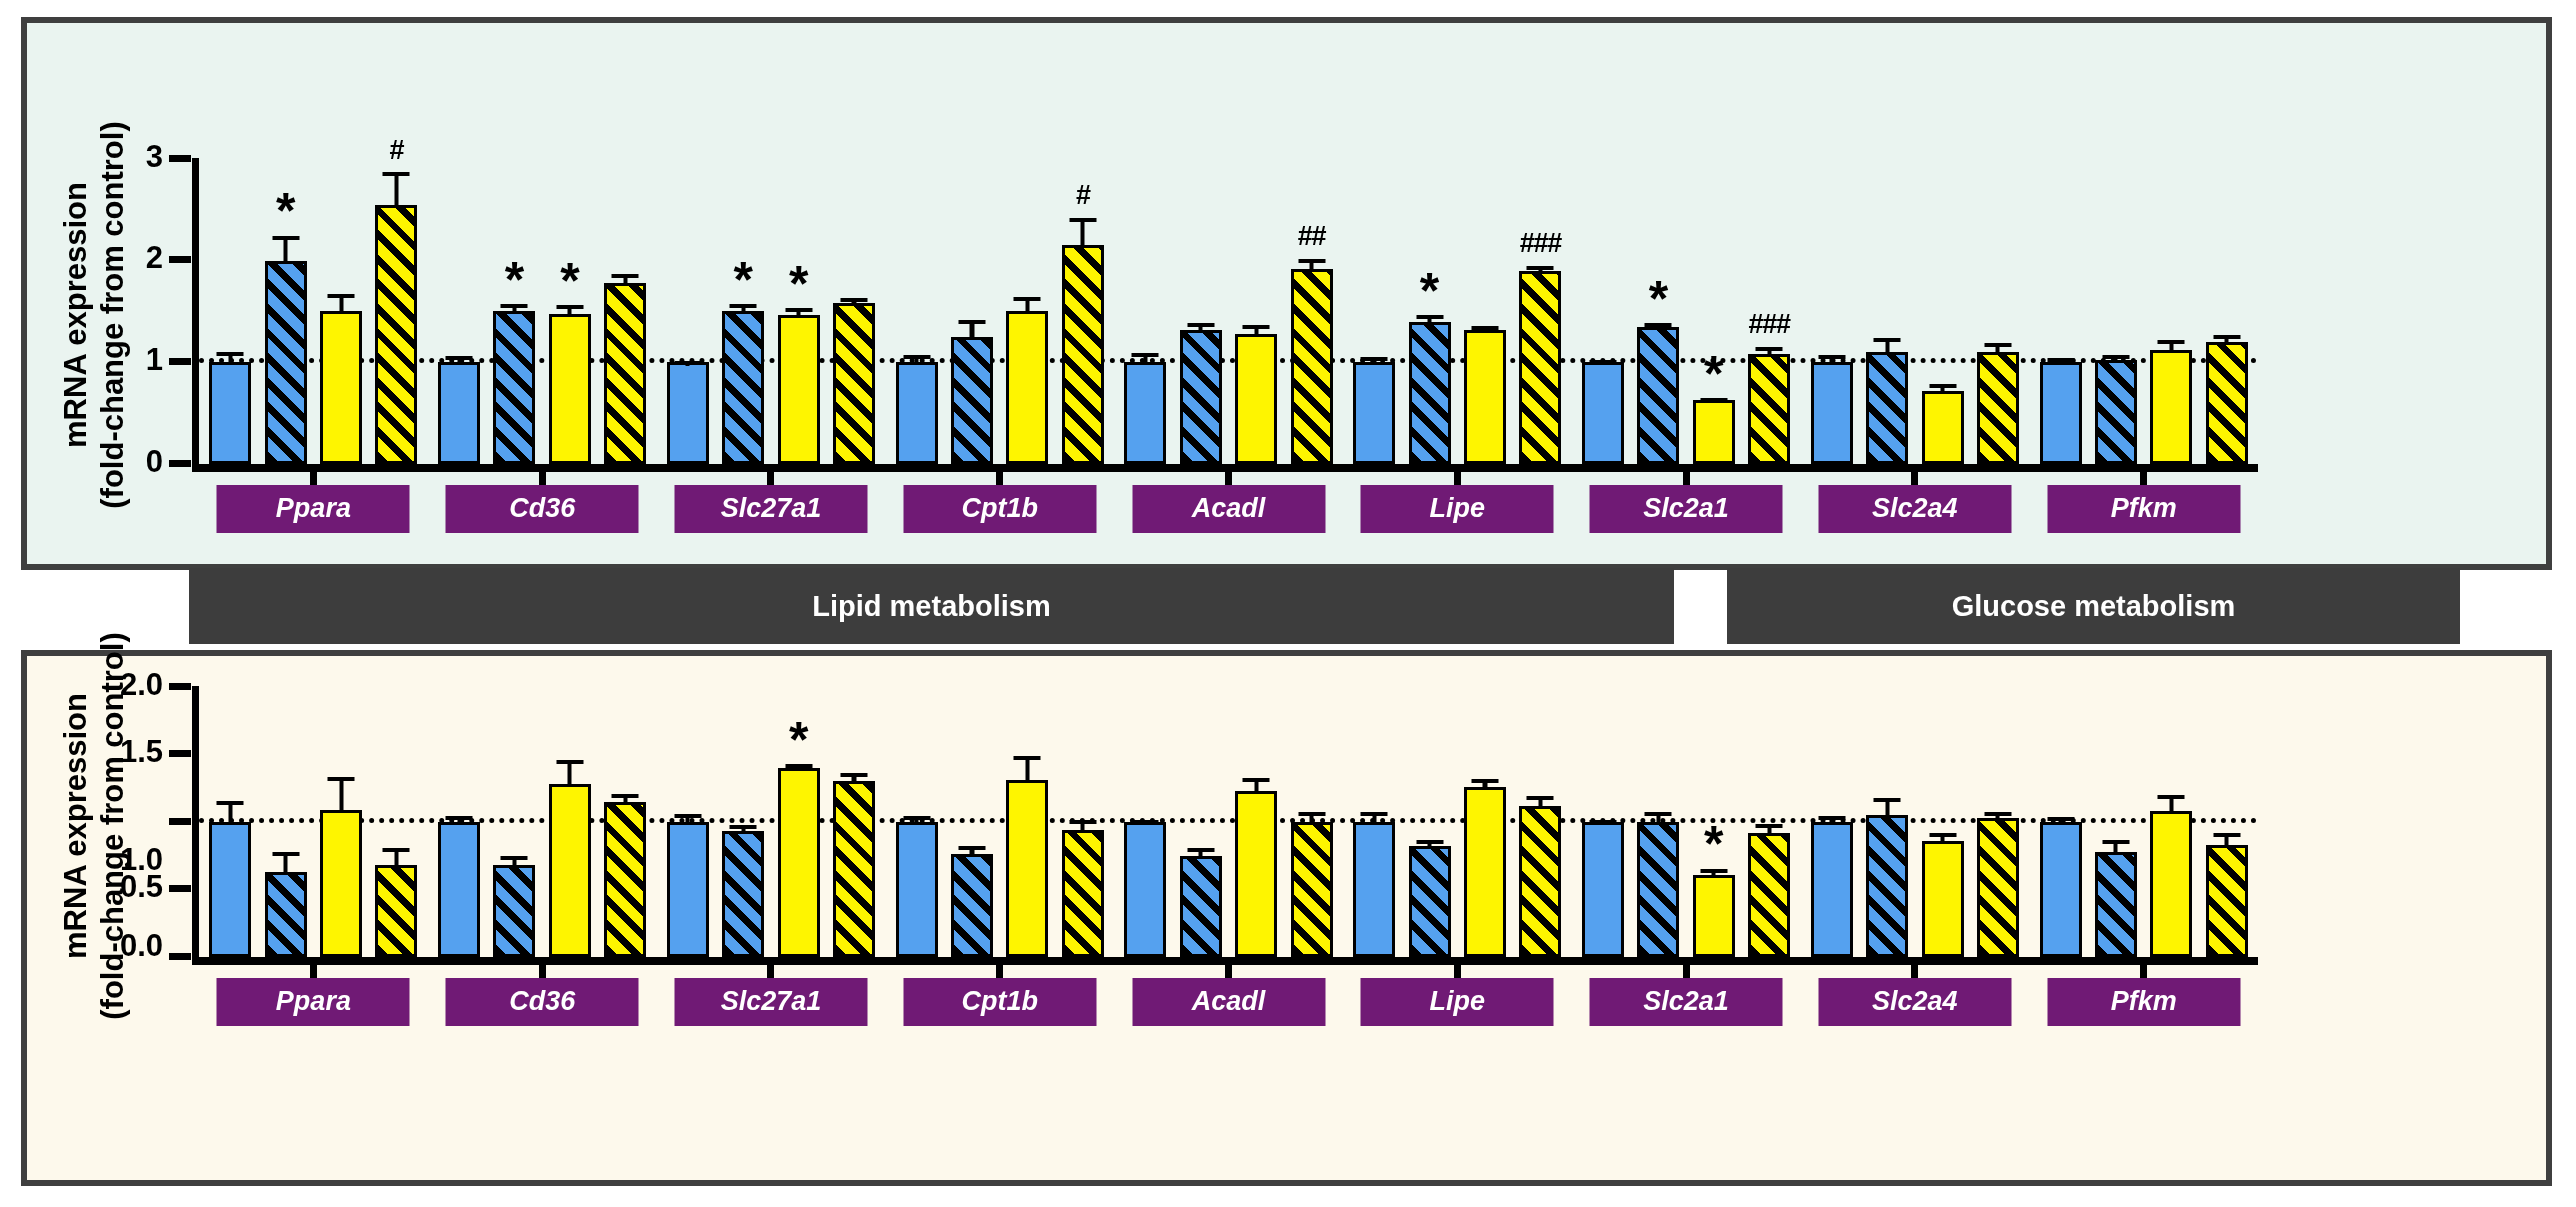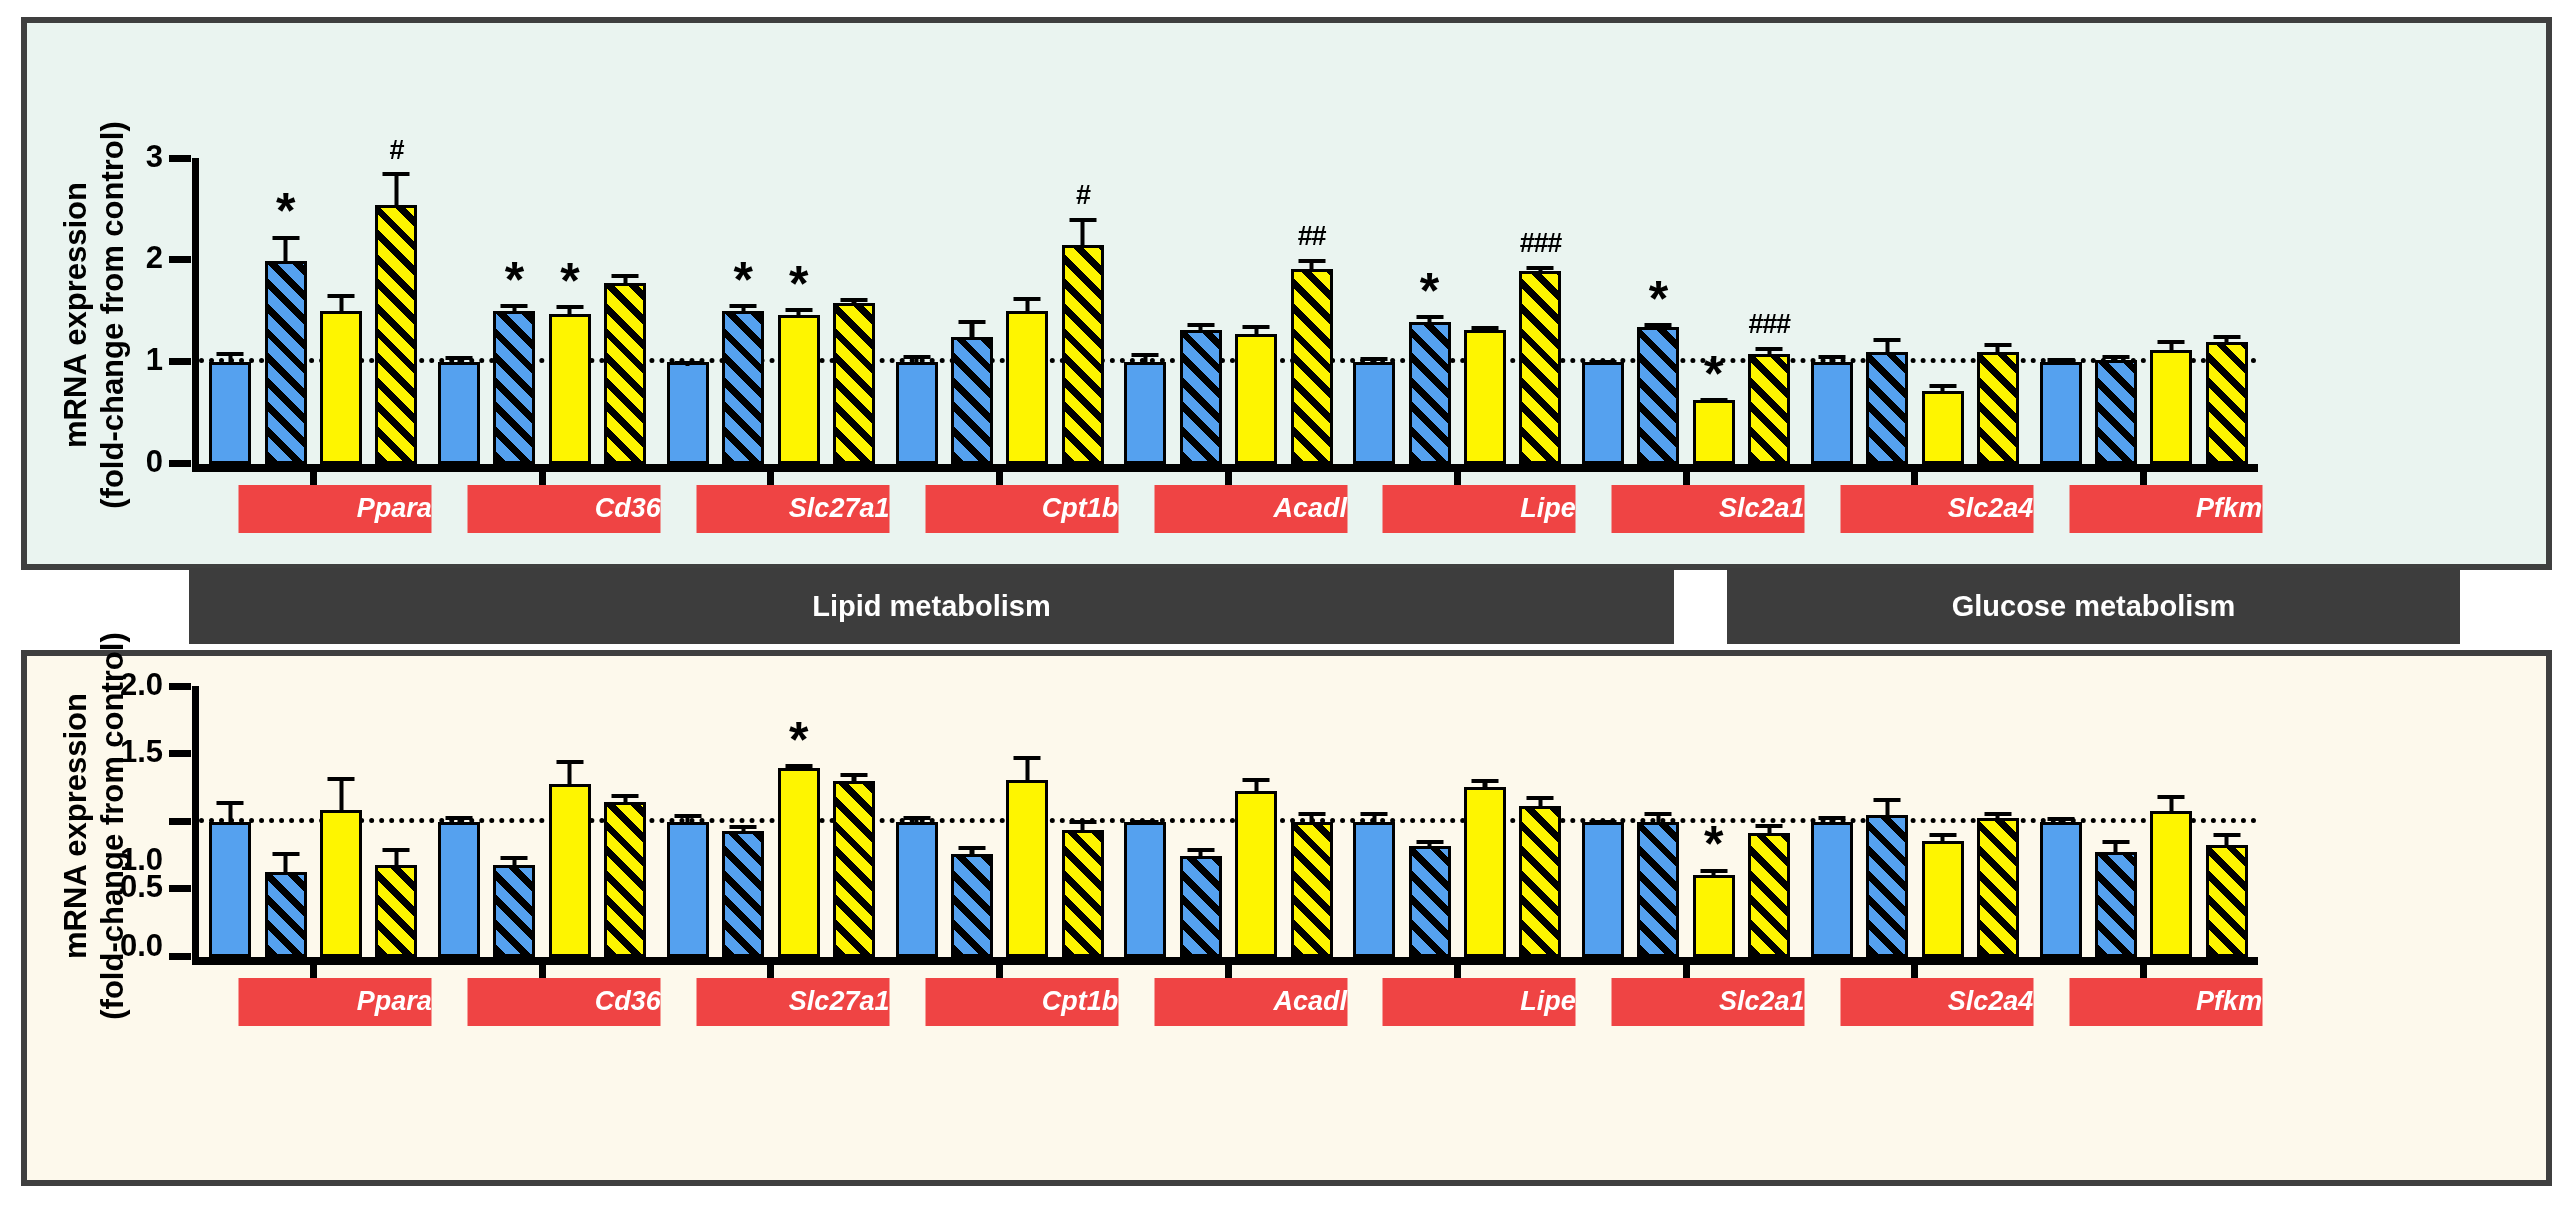--- a/index.html
+++ b/index.html
@@ -56,22 +56,22 @@
   .whisker { position:absolute; bottom:100%; left:50%; transform:translateX(-50%);
              width:27px; border-top:4.1px solid #000; }
   .whisker .stem { width:4.1px; height:100%; margin:0 auto; background:#000; }
   .sig { position:absolute; left:50%; transform:translateX(-50%);
          font-weight:700; color:#000; white-space:nowrap; }
   .sig-star { font-size:50px; line-height:0.62; }
   .sig-hash { font-size:27px; line-height:0.9; letter-spacing:-1.2px; }
 
   .gene-stub { position:absolute; top:100%; left:50%; margin-left:-3.5px; width:7px; height:21px; background:#000; }
   .gene-label { position:absolute; top:calc(100% + 21px); left:50%; transform:translateX(-50%);
-                background:#ef4444; color:#fff; font-weight:700; font-style:italic;
-                font-size:27px; width:193px; text-align:right; padding:8.1px 0 9.3px 0;margin-left:22px; }
+                background:#701a75; color:#fff; font-weight:700; font-style:italic;
+                font-size:27px; width:193px; text-align:center; padding:8.1px 0 9.3px 0; }
 </style>
 </head>
 <body>
 
 <div class="page">
 
   <div class="panel panel-top"></div>
   <div class="panel panel-bottom"></div>
 
   <div class="band band-glucose">

